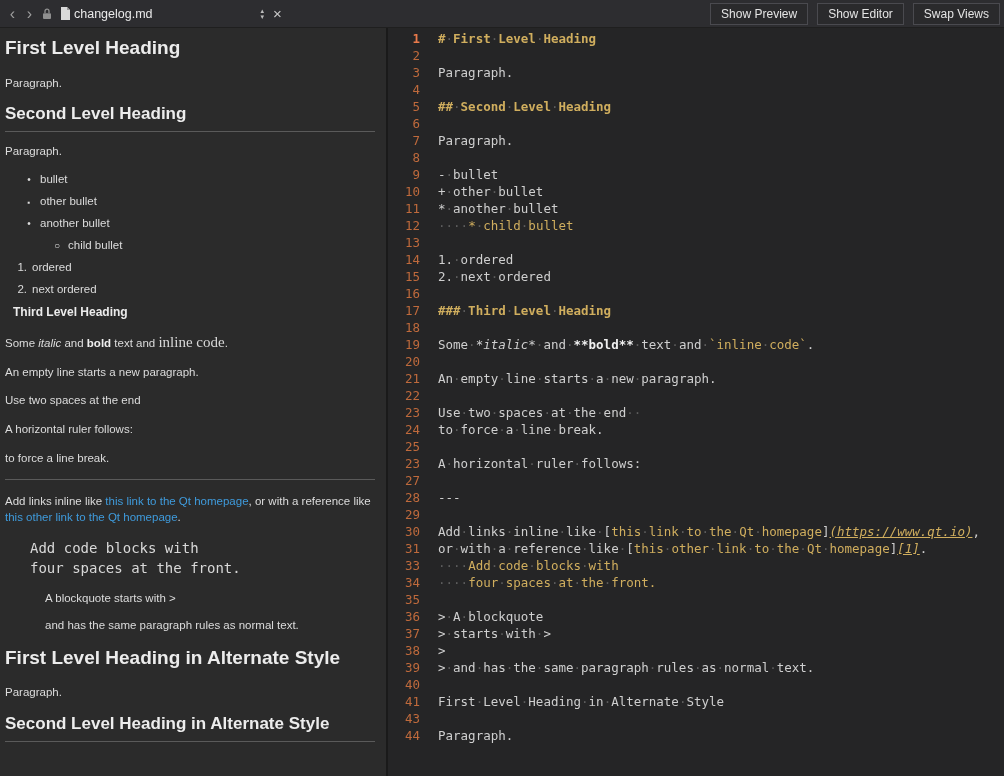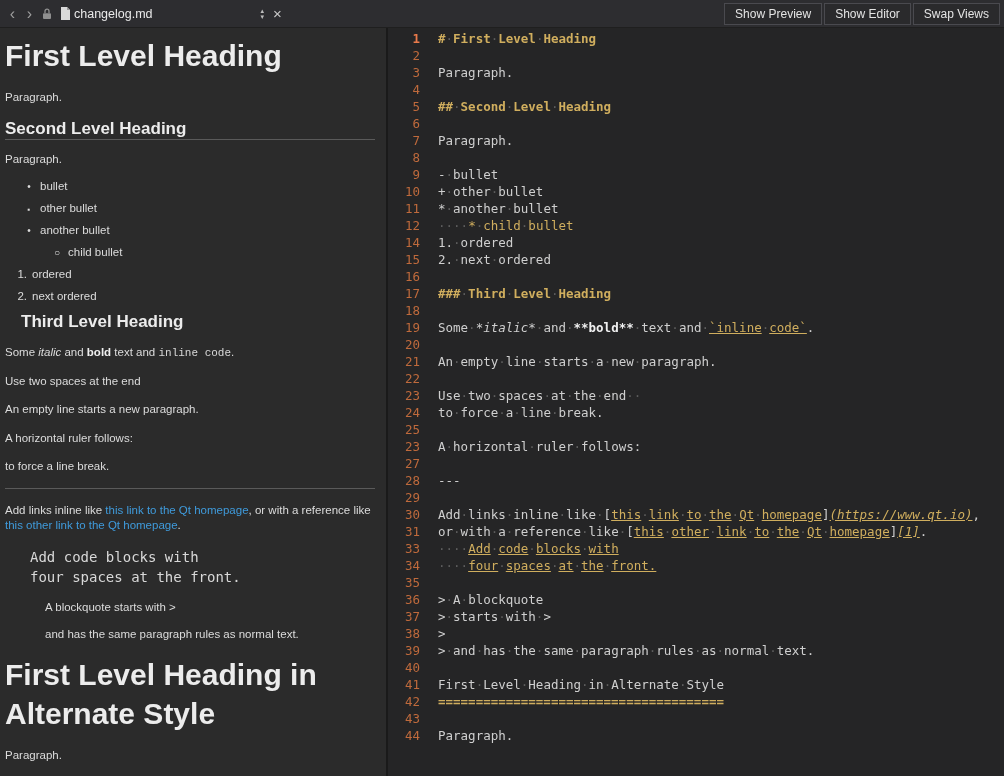--- a/index.html
+++ b/index.html
@@ -6,60 +6,60 @@
   html,body{width:1004px;height:776px;overflow:hidden;background:#1e1e1e;font-family:"Liberation Sans",sans-serif}
   .app{width:1004px;height:776px;display:flex;flex-direction:column;background:#252526}
 
   
   .titlebar{height:28px;flex:0 0 28px;background:#2d2d30;display:flex;align-items:center;padding:0 2px 0 4px;border-bottom:1px solid #1f1f1f}
   .tb-icon{color:#9d9d9d;font-size:16px;width:17px;text-align:center;cursor:pointer;line-height:1;user-select:none}
   .tb-svgicon{display:inline-flex;align-items:center;justify-content:center;width:18px;cursor:pointer}
   .filename{color:#eaeaea;font-size:12.5px;cursor:pointer}
   .spin{display:inline-flex;flex-direction:column;align-items:center;margin-left:108px;color:#bdbdbd;font-size:7px;line-height:5.5px;cursor:pointer;user-select:none}
   .tb-close{color:#c8c8c8;font-size:15px;margin-left:9px;cursor:pointer;user-select:none}
-  .tb-buttons{margin-left:auto;display:flex;gap:2px;padding-right:2px}
+  .tb-buttons{margin-left:auto;display:flex;gap:9px;padding-right:2px}
   .tb-buttons button{background:#2a2a2c;border:1px solid #4a4a4f;color:#e4e4e4;font:12px "Liberation Sans",sans-serif;height:22px;padding:0 10px;cursor:pointer}
 
   
   .main{flex:1;display:flex;min-height:0}
   .splitter{width:2px;flex:0 0 2px;background:#1a1a1a;cursor:col-resize}
 
   
   .preview{width:386px;flex:0 0 386px;background:#2b2b2b;color:#dcdcdc;padding:6px 11px 0 5px;overflow:hidden}
-  .preview h1{font-size:30px;font-weight:bold;color:#ececec;margin:2px 0 15px;line-height:1.3}
-  .preview h2{font-size:17px;font-weight:bold;color:#ececec;margin:5px 0 12px;border-bottom:1px solid #5a5a5a}
-  .preview h3{font-size:17px;font-weight:bold;color:#ececec;margin:8px 16px 13px}
+  .preview h1{font-size:19px;font-weight:bold;color:#ececec;margin:2px 0 15px;line-height:1.3}
+  .preview h2{font-size:17px;font-weight:bold;color:#ececec;margin:5px 0 12px;padding-bottom:7px;border-bottom:1px solid #5a5a5a}
+  .preview h3{font-size:12px;font-weight:bold;color:#ececec;margin:8px 8px 13px}
   .preview p{font-size:11.5px;line-height:1.35;margin:0 0 13px;color:#dcdcdc}
   .pv-li{display:flex;align-items:baseline;font-size:11.5px;margin:0 0 10px}
   .pv-li .mk{width:12px;margin-left:18px;text-align:center;flex:0 0 12px;font-size:10px}
   .pv-li.child .mk{margin-left:46px}
   .pv-li .mk.sq{font-size:8px}
   .pv-li .num{width:14px;margin-left:8px;text-align:right;flex:0 0 14px}
   .pv-li .txt{margin-left:5px}
   .preview em{font-style:italic}
   .preview strong{font-weight:bold;color:#efefef}
-  .preview code{font-family:Liberation Mono, monospace;font-size:11px;color:#d8d8d8}
+  .preview code{font-family:Liberation Serif, serif;font-size:15px;color:#d8d8d8}
   .preview a{color:#3f9bdc;text-decoration:none;cursor:pointer}
   .preview hr{border:none;border-top:1px solid #5a5a5a;margin:2px 0 14px}
   .preview pre{font-family:"DejaVu Sans Mono",monospace;font-size:14px;line-height:1.45;margin:2px 0 12px 25px;white-space:pre;color:#d8d8d8}
   .preview .bq{margin-left:40px}
   .preview .bq p{margin-bottom:12px}
 
   
   .editor{flex:1;background:#252526;overflow:hidden;padding-top:2px;font-family:"DejaVu Sans Mono",monospace;font-size:12.5px}
   .ed-line{display:flex;height:17px;line-height:17px;white-space:pre}
   .ed-num{flex:0 0 36px;text-align:right;color:#bf6a3c;padding-right:4px;user-select:none}
   .ed-num.current{color:#ea7a4b;font-weight:bold}
   .ed-code{padding-left:14px;color:#cfcfcf}
   .seg-p{color:#cfcfcf}
   .seg-h{color:#d0ae5e;font-weight:bold}
   .seg-g{color:#d0ae5e}
   .seg-b{color:#f0f0f0;font-weight:bold}
   .seg-i{font-style:italic;color:#cfcfcf}
-  .seg-u{color:#d0ae5e;text-decoration:underline}
+  .seg-u{color:#d0ae5e;}
   .seg-ui{color:#d0ae5e;font-style:italic;text-decoration:underline}
   .ws{display:inline-block;color:#5d5d5d;font-style:normal;font-weight:normal}
 </style>
 </head>
 <body>
 
 <div class="app">
 
   <div class="titlebar">
     <span class="tb-icon">‹</span>
@@ -120,22 +120,22 @@
         </div>
       <div class="pv-li">
           <span class="num">2.</span>
           <span class="txt">next ordered</span>
         </div>
 
       <h3>Third Level Heading</h3>
 
       <p><span>Some </span><em>italic</em><span> and </span><strong>bold</strong><span> text and </span><code>inline code</code><span>.</span></p>
 
+      <p>An empty line starts a new paragraph.</p>
       <p>Use two spaces at the end</p>
-      <p>An empty line starts a new paragraph.</p>
       <p>A horizontal ruler follows:</p>
       <p>to force a line break.</p>
 
       <hr>
 
       <p><span>Add links inline like </span><a>this link to the Qt homepage</a><span>, or with a reference like </span><a>this other link to the Qt homepage</a><span>.</span></p>
 
       <pre>Add code blocks with
 four spaces at the front.</pre>
 
@@ -159,20 +159,21 @@
           <div class="ed-line"><span class="ed-num">3</span><span class="ed-code"><span class="seg-p">Paragraph.</span></span></div>
           <div class="ed-line"><span class="ed-num">4</span><span class="ed-code"></span></div>
           <div class="ed-line"><span class="ed-num">5</span><span class="ed-code"><span class="seg-h">##<span class="ws">·</span>Second<span class="ws">·</span>Level<span class="ws">·</span>Heading</span></span></div>
           <div class="ed-line"><span class="ed-num">6</span><span class="ed-code"></span></div>
           <div class="ed-line"><span class="ed-num">7</span><span class="ed-code"><span class="seg-p">Paragraph.</span></span></div>
           <div class="ed-line"><span class="ed-num">8</span><span class="ed-code"></span></div>
           <div class="ed-line"><span class="ed-num">9</span><span class="ed-code"><span class="seg-p">-<span class="ws">·</span>bullet</span></span></div>
           <div class="ed-line"><span class="ed-num">10</span><span class="ed-code"><span class="seg-p">+<span class="ws">·</span>other<span class="ws">·</span>bullet</span></span></div>
           <div class="ed-line"><span class="ed-num">11</span><span class="ed-code"><span class="seg-p">*<span class="ws">·</span>another<span class="ws">·</span>bullet</span></span></div>
           <div class="ed-line"><span class="ed-num">12</span><span class="ed-code"><span class="seg-g"><span class="ws">·</span><span class="ws">·</span><span class="ws">·</span><span class="ws">·</span>*<span class="ws">·</span>child<span class="ws">·</span>bullet</span></span></div>
+          <div class="ed-line"><span class="ed-num">13</span><span class="ed-code"></span></div>
           <div class="ed-line"><span class="ed-num">14</span><span class="ed-code"><span class="seg-p">1.<span class="ws">·</span>ordered</span></span></div>
           <div class="ed-line"><span class="ed-num">15</span><span class="ed-code"><span class="seg-p">2.<span class="ws">·</span>next<span class="ws">·</span>ordered</span></span></div>
           <div class="ed-line"><span class="ed-num">16</span><span class="ed-code"></span></div>
           <div class="ed-line"><span class="ed-num">17</span><span class="ed-code"><span class="seg-h">###<span class="ws">·</span>Third<span class="ws">·</span>Level<span class="ws">·</span>Heading</span></span></div>
           <div class="ed-line"><span class="ed-num">18</span><span class="ed-code"></span></div>
           <div class="ed-line"><span class="ed-num">19</span><span class="ed-code"><span class="seg-p">Some<span class="ws">·</span></span><span class="seg-i">*italic*</span><span class="seg-p"><span class="ws">·</span>and<span class="ws">·</span></span><span class="seg-b">**bold**</span><span class="seg-p"><span class="ws">·</span>text<span class="ws">·</span>and<span class="ws">·</span></span><span class="seg-u">`inline<span class="ws">·</span>code`</span><span class="seg-p">.</span></span></div>
           <div class="ed-line"><span class="ed-num">20</span><span class="ed-code"></span></div>
           <div class="ed-line"><span class="ed-num">21</span><span class="ed-code"><span class="seg-p">An<span class="ws">·</span>empty<span class="ws">·</span>line<span class="ws">·</span>starts<span class="ws">·</span>a<span class="ws">·</span>new<span class="ws">·</span>paragraph.</span></span></div>
           <div class="ed-line"><span class="ed-num">22</span><span class="ed-code"></span></div>
           <div class="ed-line"><span class="ed-num">23</span><span class="ed-code"><span class="seg-p">Use<span class="ws">·</span>two<span class="ws">·</span>spaces<span class="ws">·</span>at<span class="ws">·</span>the<span class="ws">·</span>end<span class="ws">·</span><span class="ws">·</span></span></span></div>
@@ -186,20 +187,19 @@
           <div class="ed-line"><span class="ed-num">31</span><span class="ed-code"><span class="seg-p">or<span class="ws">·</span>with<span class="ws">·</span>a<span class="ws">·</span>reference<span class="ws">·</span>like<span class="ws">·</span>[</span><span class="seg-u">this<span class="ws">·</span>other<span class="ws">·</span>link<span class="ws">·</span>to<span class="ws">·</span>the<span class="ws">·</span>Qt<span class="ws">·</span>homepage</span><span class="seg-p">]</span><span class="seg-ui">[1]</span><span class="seg-p">.</span></span></div>
           <div class="ed-line"><span class="ed-num">33</span><span class="ed-code"><span class="seg-p"><span class="ws">·</span><span class="ws">·</span><span class="ws">·</span><span class="ws">·</span></span><span class="seg-u">Add<span class="ws">·</span>code<span class="ws">·</span>blocks<span class="ws">·</span>with</span></span></div>
           <div class="ed-line"><span class="ed-num">34</span><span class="ed-code"><span class="seg-p"><span class="ws">·</span><span class="ws">·</span><span class="ws">·</span><span class="ws">·</span></span><span class="seg-u">four<span class="ws">·</span>spaces<span class="ws">·</span>at<span class="ws">·</span>the<span class="ws">·</span>front.</span></span></div>
           <div class="ed-line"><span class="ed-num">35</span><span class="ed-code"></span></div>
           <div class="ed-line"><span class="ed-num">36</span><span class="ed-code"><span class="seg-p">&gt;<span class="ws">·</span>A<span class="ws">·</span>blockquote</span></span></div>
           <div class="ed-line"><span class="ed-num">37</span><span class="ed-code"><span class="seg-p">&gt;<span class="ws">·</span>starts<span class="ws">·</span>with<span class="ws">·</span>&gt;</span></span></div>
           <div class="ed-line"><span class="ed-num">38</span><span class="ed-code"><span class="seg-p">&gt;</span></span></div>
           <div class="ed-line"><span class="ed-num">39</span><span class="ed-code"><span class="seg-p">&gt;<span class="ws">·</span>and<span class="ws">·</span>has<span class="ws">·</span>the<span class="ws">·</span>same<span class="ws">·</span>paragraph<span class="ws">·</span>rules<span class="ws">·</span>as<span class="ws">·</span>normal<span class="ws">·</span>text.</span></span></div>
           <div class="ed-line"><span class="ed-num">40</span><span class="ed-code"></span></div>
           <div class="ed-line"><span class="ed-num">41</span><span class="ed-code"><span class="seg-p">First<span class="ws">·</span>Level<span class="ws">·</span>Heading<span class="ws">·</span>in<span class="ws">·</span>Alternate<span class="ws">·</span>Style</span></span></div>
-          <div class="ed-line"><span class="ed-num">42</span><span class="ed-code"><span class="seg-h">======================================</span></span></div>
           <div class="ed-line"><span class="ed-num">43</span><span class="ed-code"></span></div>
           <div class="ed-line"><span class="ed-num">44</span><span class="ed-code"><span class="seg-p">Paragraph.</span></span></div>
         </div>
     </div>
 
   </div>
 </div>
 
 </body></html>

